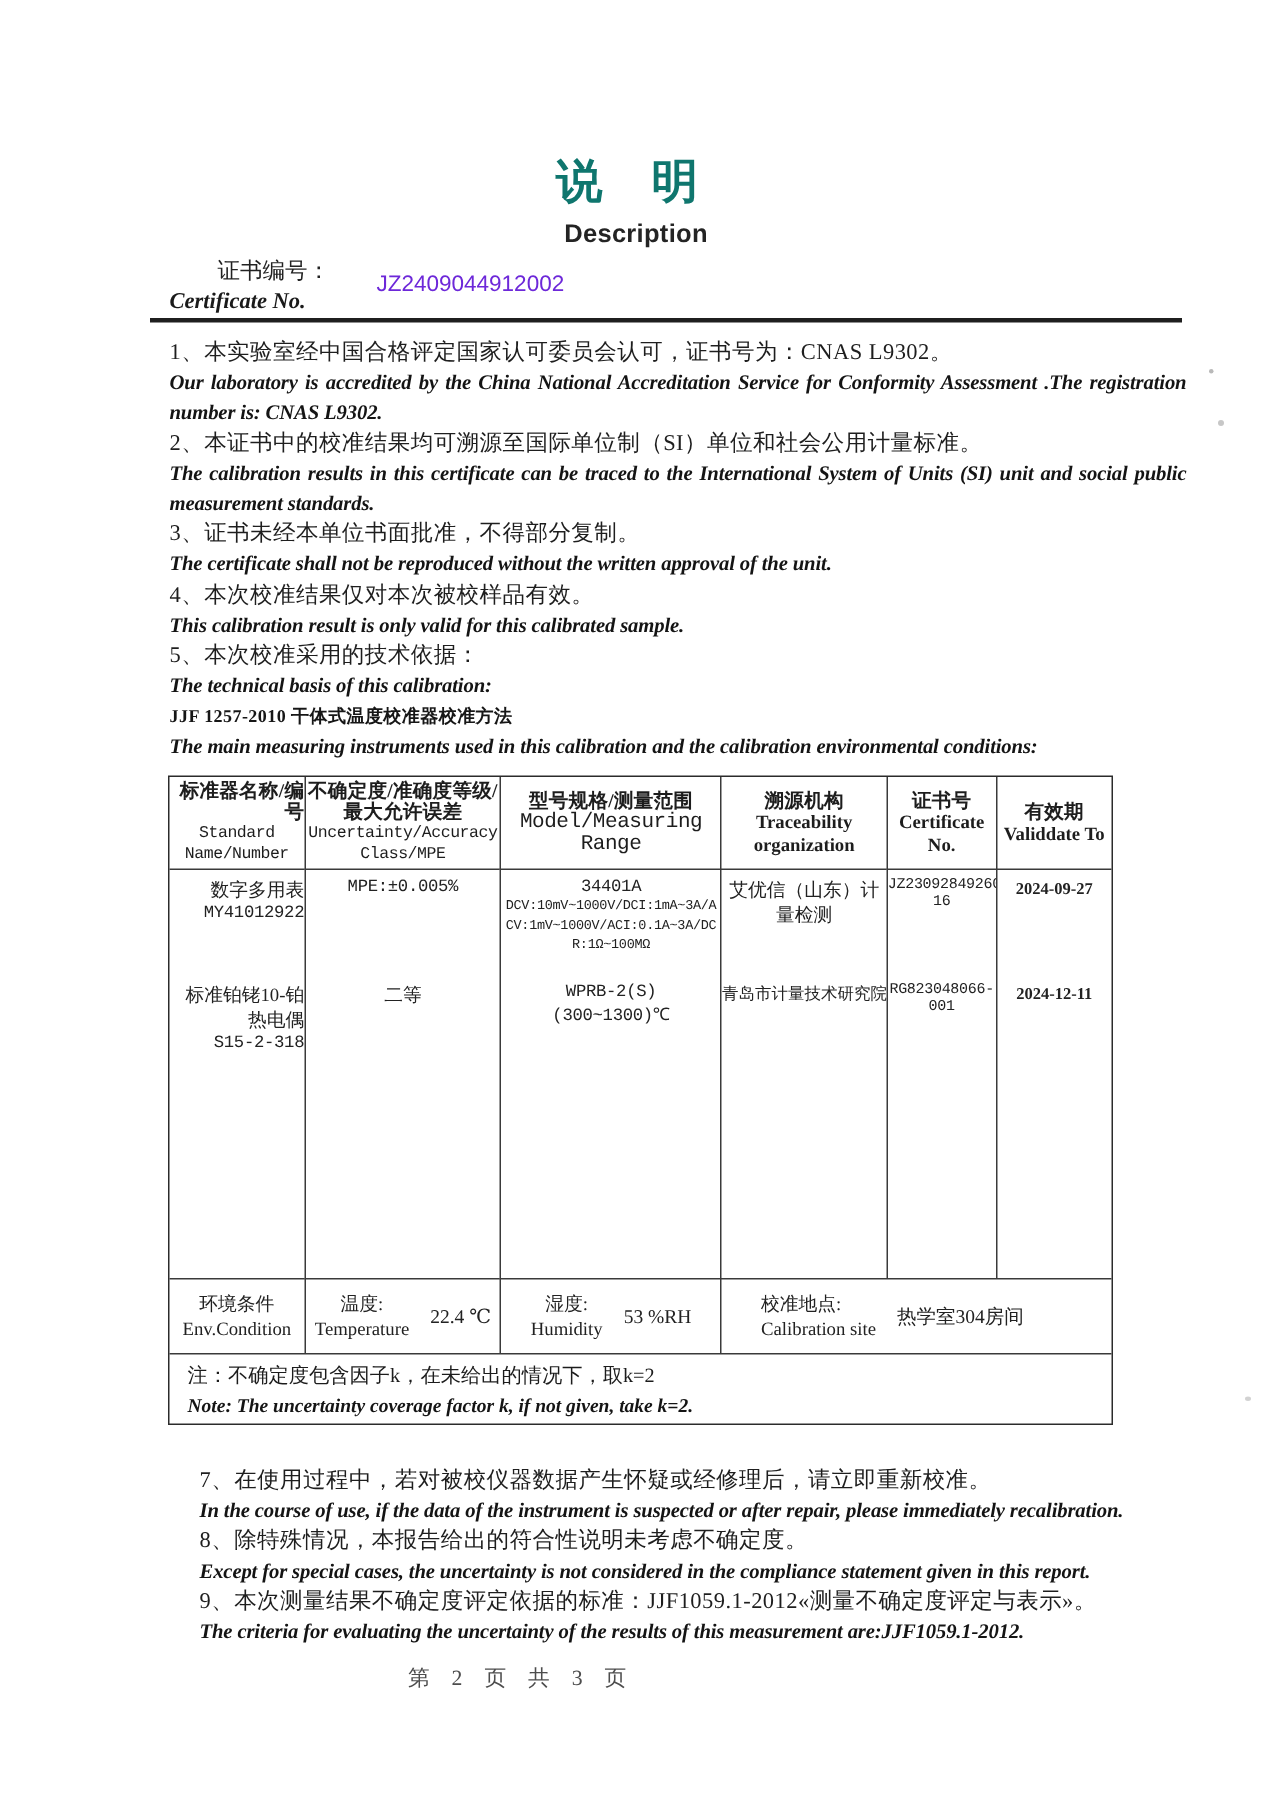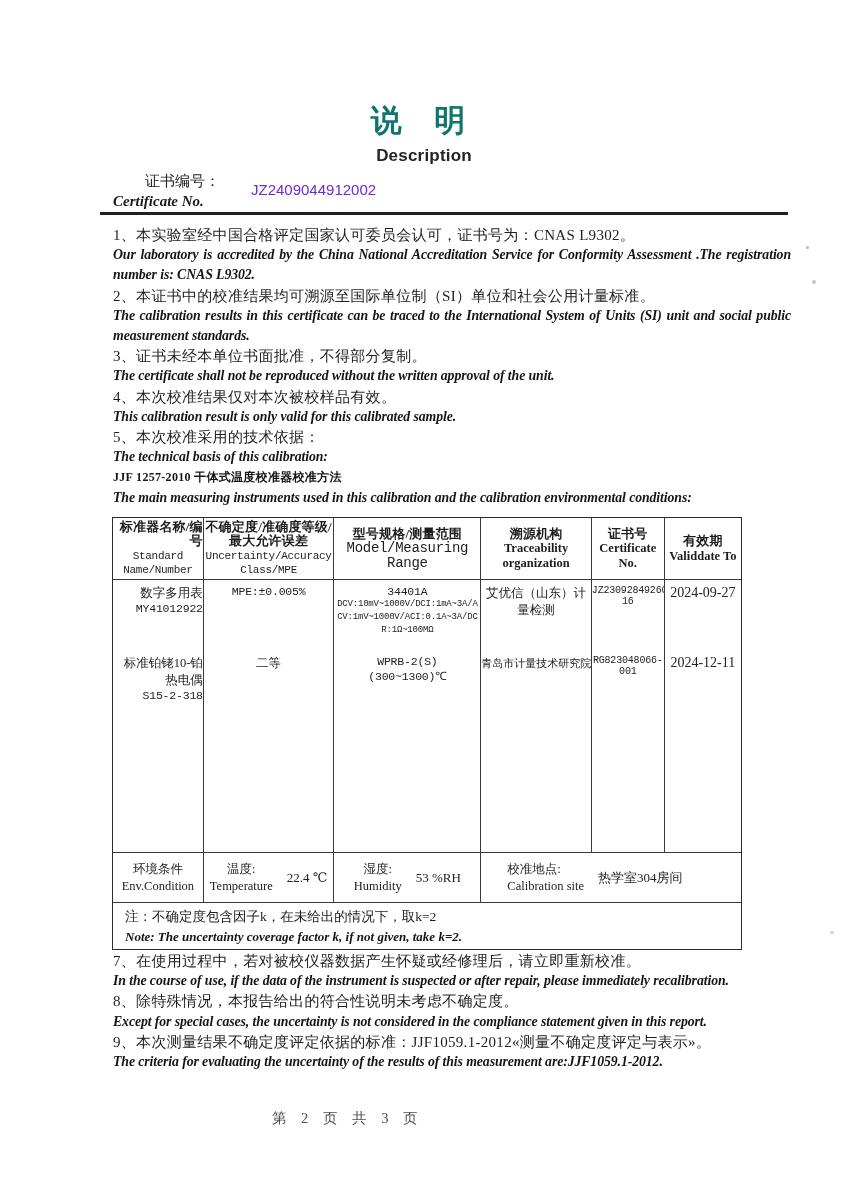--- a/index.html
+++ b/index.html
@@ -25,21 +25,21 @@
   .cert-label-cn{font-size:15px;color:#222;margin-left:32px;}
   .cert-label-en{font-size:15px;font-weight:700;font-style:italic;color:#1a1a1a;}
   .cert-value{
     font-family:"Liberation Sans","DejaVu Sans",sans-serif;
     font-size:15px;color:#6d28d9;margin-left:31px;transform:translateY(-2px);
   }
   .rule{left:100px;top:212px;width:688px;height:3px;background:#1f1f1f;}
   
   .paras{left:113px;width:678px;}
   .paras-top{top:225px;}
-  .paras-bottom{top:951px;}
+  .paras-bottom{top:977px;margin-left:20px;}
   .p-cn{font-size:15px;line-height:20.2px;color:#1e1e1e;letter-spacing:0.3px;}
   .p-en{
     font-size:13.8px;line-height:20.2px;font-weight:700;font-style:italic;
     color:#141414;text-align:justify;letter-spacing:-0.1px;
   }
   .p-en-last{text-align:left;}
   .p-bold-cn{font-size:12px;line-height:20.2px;font-weight:700;color:#161616;letter-spacing:0.3px;}
   
   .cal-table{
     left:112px;top:517px;width:630px;
@@ -60,21 +60,21 @@
   .th-en-mono{font-family:"Liberation Mono","DejaVu Sans Mono",monospace;font-size:11px;letter-spacing:-0.3px;color:#1d1d1d;}
   .th-en-mono.md{font-size:14px;}
   .th-en-serif{font-weight:700;font-size:12.5px;color:#1d1d1d;}
   .td{display:flex;flex-direction:column;align-items:center;text-align:center;padding-top:5px;}
   .blockA{height:70px;width:100%;}
   .blockB{width:100%;}
   .t-mono{font-family:"Liberation Mono","DejaVu Sans Mono",monospace;font-size:11.5px;letter-spacing:-0.2px;}
   .t-mono-sm{font-family:"Liberation Mono","DejaVu Sans Mono",monospace;font-size:9px;letter-spacing:-0.2px;line-height:13px;}
   .t-cn{font-size:12.5px;line-height:17px;}
   .t-cn-sm{font-size:11px;line-height:16px;white-space:nowrap;}
-  .t-date{font-size:14px;line-height:16px;}
+  .t-date{font-size:11px;line-height:16px;font-weight:bold;}
   .env-cell{
     border-left:1px solid #3a3a3a;border-top:1px solid #3a3a3a;box-sizing:border-box;
     display:flex;align-items:center;justify-content:center;text-align:center;
   }
   .env-cell.first{border-left:none;}
   .env-label{display:flex;flex-direction:column;line-height:17px;font-size:12.5px;}
   .env-pair{display:flex;align-items:center;gap:14px;}
   .env-val{font-size:13px;}
   .env-site{justify-content:flex-start;padding-left:26px;text-align:left;}
   .note-cell{

